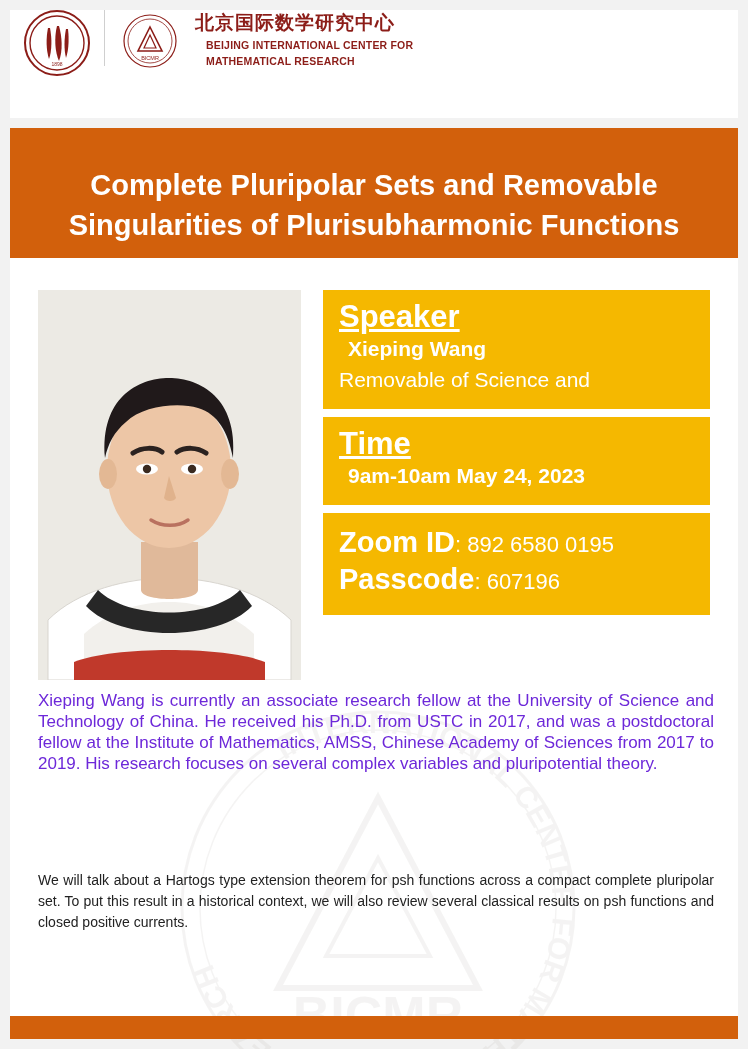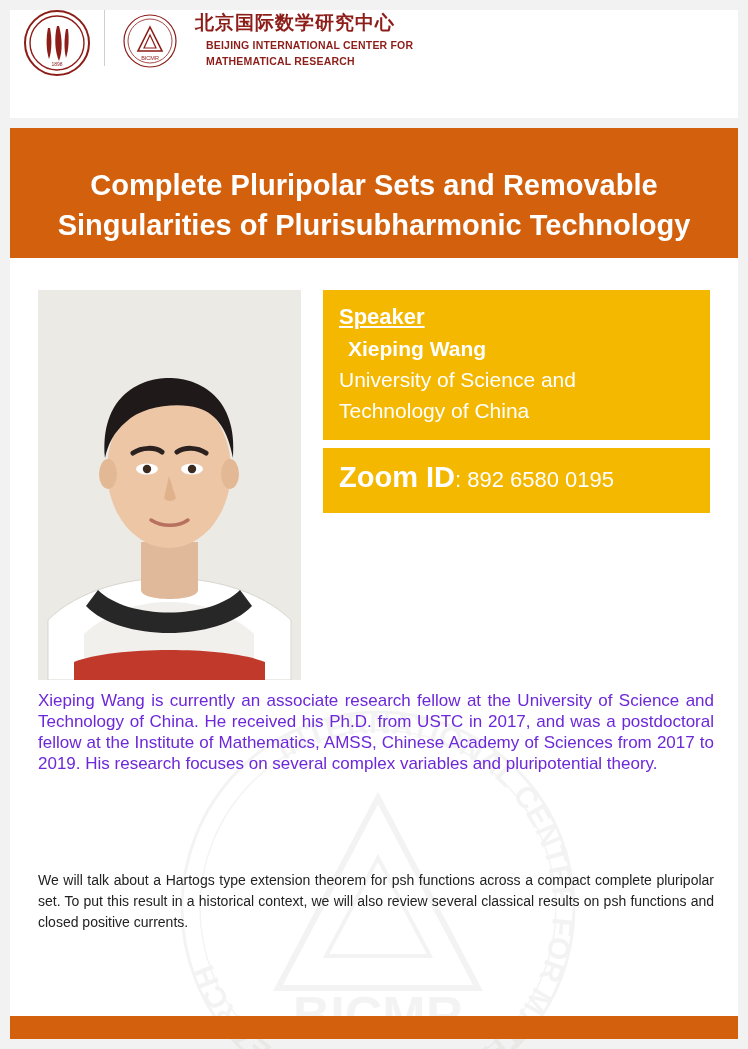--- a/index.html
+++ b/index.html
@@ -145,21 +145,21 @@
     width: 387px;
   }
   .card {
     background: #f5b800;
     color: #ffffff;
     box-sizing: border-box;
     padding: 10px 16px 14px 16px;
     margin-bottom: 8px;
   }
   .card-heading {
-    font-size: 22px;
+    font-size: 31px;
     font-weight: bold;
     text-decoration: underline;
     line-height: 33px;
   }
   .card-line {
     font-size: 21px;
     line-height: 31px;
     font-weight: normal;
   }
   .card-line.bold { font-weight: bold; margin-left: 9px; }
@@ -237,21 +237,21 @@
     </div>
     <div class="header-text">
       <div class="header-cn">北京国际数学研究中心</div>
       <div class="header-en">BEIJING INTERNATIONAL CENTER FOR</div>
       <div class="header-en">MATHEMATICAL RESEARCH</div>
     </div>
   </div>
 
   <div class="title-band">
     <div class="title-line">Complete Pluripolar Sets and Removable</div>
-    <div class="title-line">Singularities of Plurisubharmonic Technology</div>
+    <div class="title-line">Singularities of Plurisubharmonic Functions</div>
   </div>
 
   <div class="body-area">
 
     <svg class="watermark" viewBox="0 0 440 440">
       <defs>
         <path id="wmcirc" d="M220,220 m-175,0 a175,175 0 1,1 350,0 a175,175 0 1,1 -350,0"></path>
       </defs>
       <circle cx="220" cy="220" r="196" fill="none" stroke="#b0aca6" stroke-width="3"></circle>
       <circle cx="220" cy="220" r="178" fill="none" stroke="#b0aca6" stroke-width="1.5"></circle>
@@ -295,29 +295,35 @@
 
         <path d="M113 230 C124 237 140 237 150 230" stroke="#b9715f" stroke-width="3.5" fill="none" stroke-linecap="round"></path>
       </svg>
     </div>
 
     <div class="info-col">
 
       <div class="card">
         <div class="card-heading">Speaker</div>
         <div class="card-line bold">Xieping Wang</div>
-        <div class="card-line">University of Science and</div>
-        <div class="card-line">Technology of China</div>
+        <div class="card-line">Removable of Science and</div>
       </div>
 
+      <div class="card">
+        <div class="card-heading">Time</div>
+        <div class="card-line bold">9am-10am  May 24, 2023</div>
+      </div>
 
       <div class="card zoom">
         <div class="zoom-row">
           <span class="zoom-label">Zoom ID</span><span>: 892 6580 0195</span>
         </div>
+        <div class="zoom-row">
+          <span class="zoom-label">Passcode</span><span>: 607196</span>
+        </div>
       </div>
 
     </div>
 
     <div class="bio">Xieping Wang is currently an associate research fellow at the University of Science and Technology of China. He received his Ph.D. from USTC in 2017, and was a postdoctoral fellow at the Institute of Mathematics, AMSS, Chinese Academy of Sciences from 2017 to 2019. His research focuses on several complex variables and pluripotential theory.</div>
 
     <div class="abstract-body">We will talk about a Hartogs type extension theorem for psh functions across a compact complete pluripolar set. To put this result in a historical context, we will also review several classical results on psh functions and closed positive currents.</div>
 
   </div>
 

